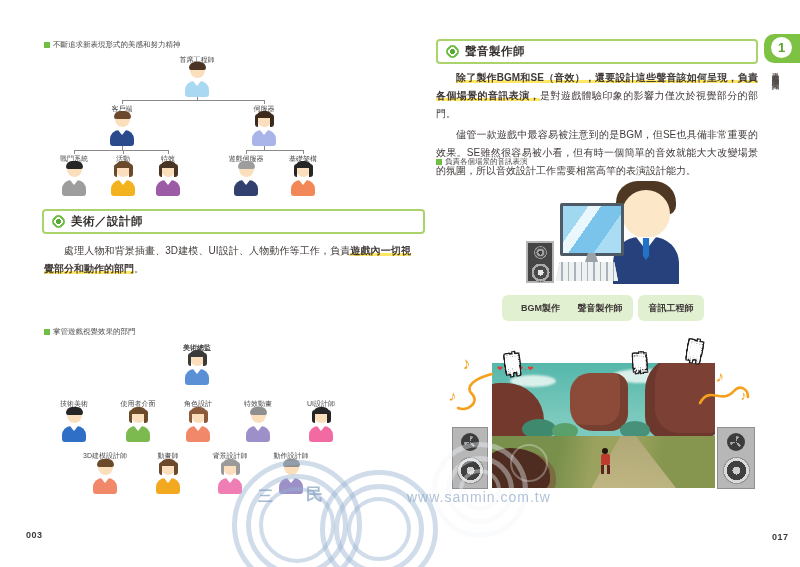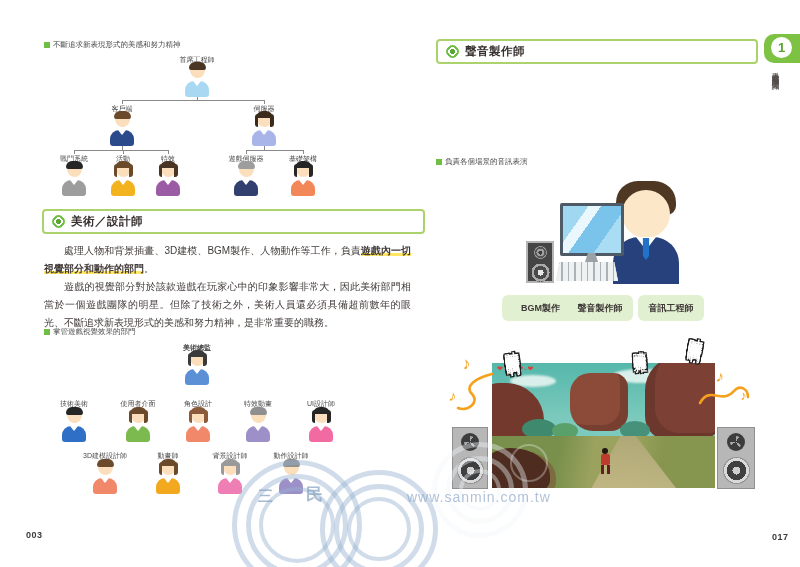--- a/index.html
+++ b/index.html
@@ -179,22 +179,21 @@
         <div class="p-hair"></div>
       </div>
       <div class="p-body"></div>
     </div>
 
   <div class="secbox" style="left:42px;top:209px;width:383px;height:25px">
     <span class="seccircle"></span>
     <span class="sectitle">美術／設計師</span>
   </div>
   <div class="para" style="left:44px;top:242px;width:367px">
-    <p><span>處理人物和背景插畫、3D建模、BGM製作、人物動作等工作，負責</span><b class="hl">遊戲內一切視覺部分和動作的部門</b><span>。</span></p>
-    <p>遊戲的視覺部分對於該款遊戲在玩家心中的印象影響非常大，因此美術部門相當於一個遊戲團隊的明星。但除了技術之外，美術人員還必須具備超前數年的眼光、不斷追求新表現形式的美感和努力精神，是非常重要的職務。</p>
+    <p><span>處理人物和背景插畫、3D建模、UI設計、人物動作等工作，負責</span><b class="hl">遊戲內一切視覺部分和動作的部門</b><span>。</span></p>
   </div>
 
   <div class="cap" style="left:44px;top:327px">
     <span class="sq"></span>
     <span>掌管遊戲視覺效果的部門</span>
   </div>
 
   <div class="nlabel" style="left:167px;top:343px;font-weight:700">美術總監</div>
   <div class="person f" style="left: 184px; top: 351px; --hair: #3a3a3a; --shirt: #5b8fd6;">
       <div class="p-head">
@@ -266,20 +265,24 @@
         <div class="p-hair"></div>
       </div>
       <div class="p-body"></div>
     </div>
 
   <div class="pageno" style="left:26px;top:530px">003</div>
 
   <div class="secbox" style="left:436px;top:39px;width:322px;height:25px">
     <span class="seccircle"></span>
     <span class="sectitle">聲音製作師</span>
+  </div>
+  <div class="para" style="left:436px;top:69px;width:322px">
+    <p><b class="hl">除了製作BGM和SE（音效），還要設計這些聲音該如何呈現，負責各個場景的音訊表演，</b><span>是對遊戲體驗印象的影響力僅次於視覺部分的部門。</span></p>
+    <p style="margin-top:3px">儘管一款遊戲中最容易被注意到的是BGM，但SE也具備非常重要的效果。SE雖然很容易被小看，但有時一個簡單的音效就能大大改變場景的氛圍，所以音效設計工作需要相當高竿的表演設計能力。</p>
   </div>
   <div class="cap" style="left:436px;top:157px">
     <span class="sq"></span>
     <span>負責各個場景的音訊表演</span>
   </div>
 
   <div class="bp-hair"></div>
   <div class="bp-head"></div>
   <div class="bp-body"></div>
   <div class="monitor"></div>

